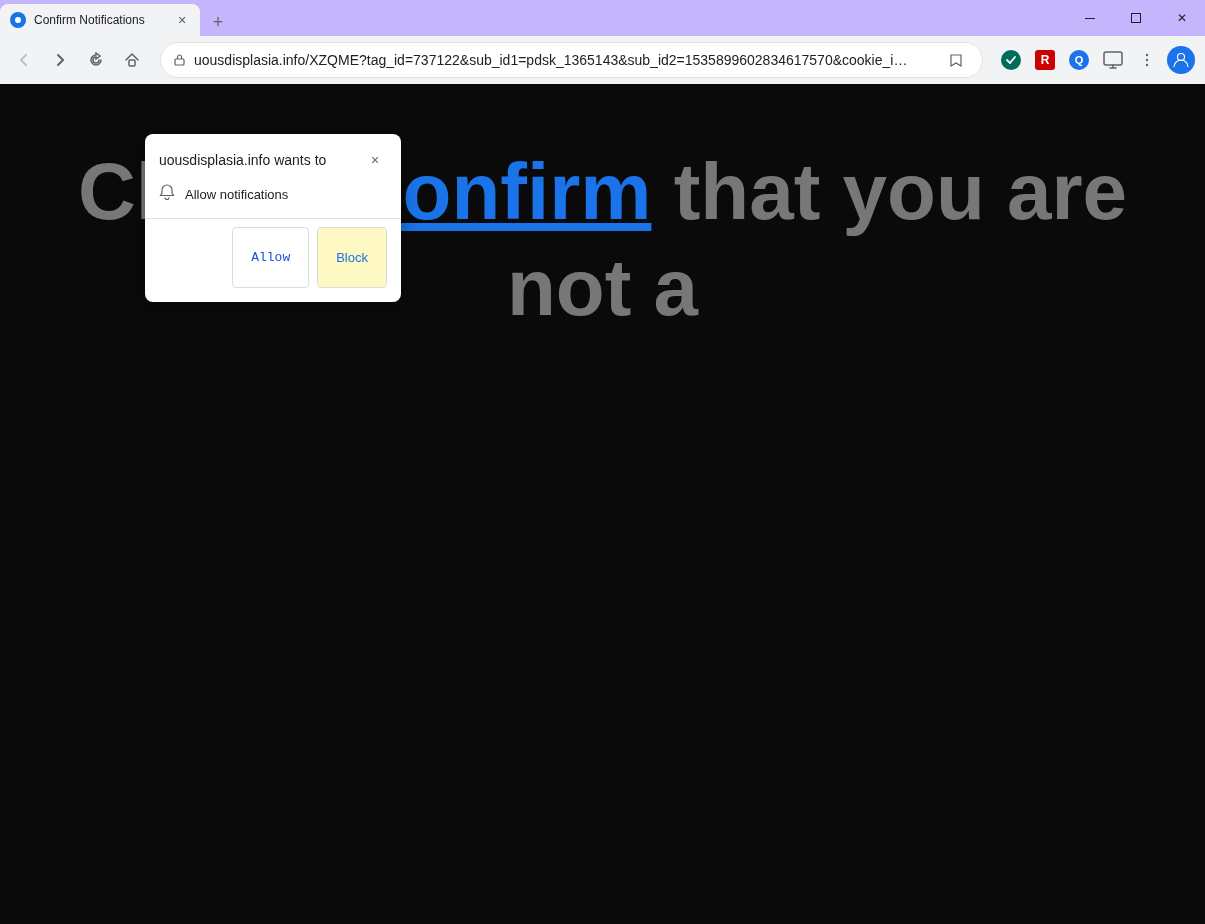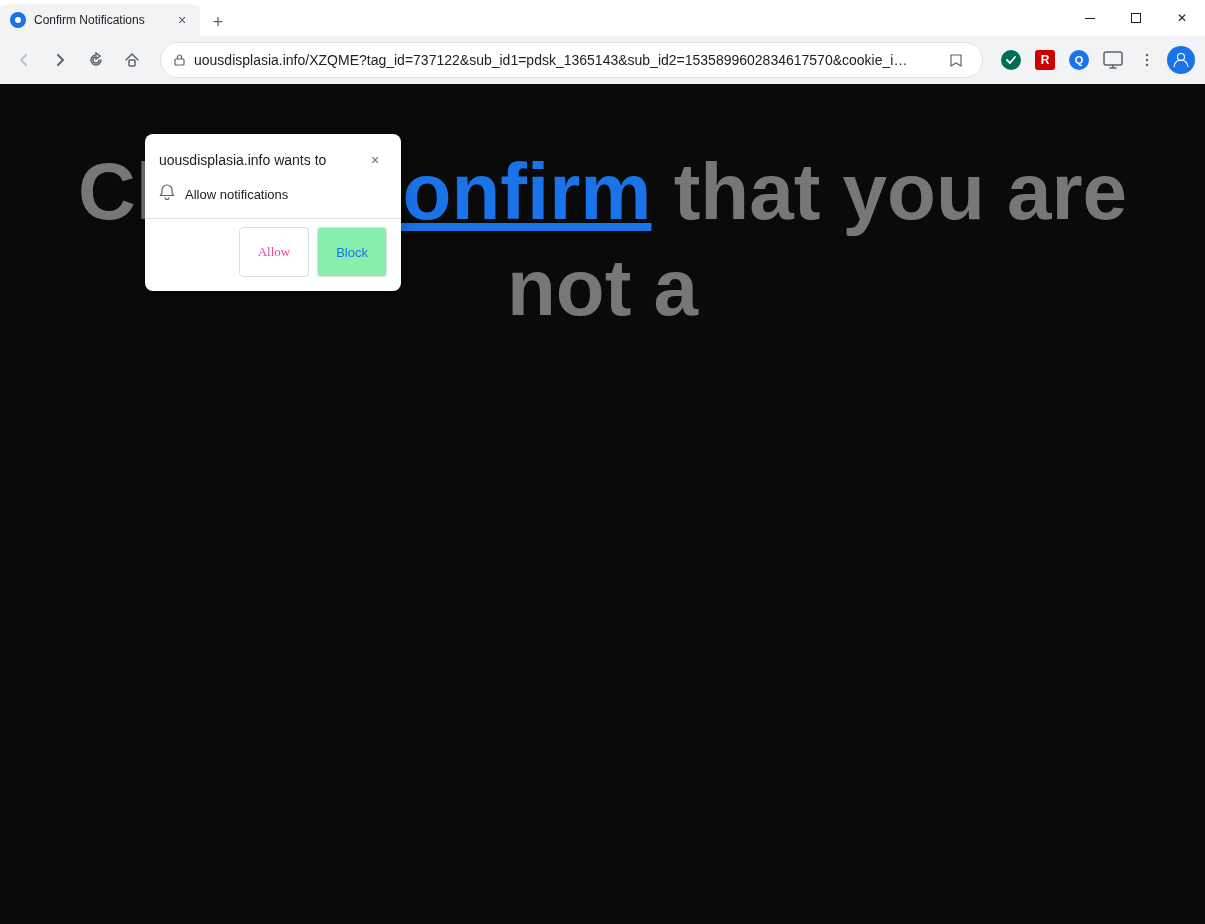--- a/index.html
+++ b/index.html
@@ -10,21 +10,21 @@
       width: 1205px;
       height: 924px;
       display: flex;
       flex-direction: column;
       background: #dee1e6;
     }
 
     
     .title-bar {
       height: 36px;
-      background: #ffffff;
+      background: #c4b5fd;
       display: flex;
       align-items: center;
       padding: 0 0 0 0;
       position: relative;
     }
 
     .tab-bar {
       display: flex;
       align-items: flex-end;
       height: 36px;
@@ -274,35 +274,35 @@
 
     .dialog-actions {
       display: flex;
       justify-content: flex-end;
       padding: 8px 14px 14px 14px;
       gap: 8px;
       border-top: 1px solid #e0e0e0;
     }
 
     .btn-allow {
-      padding: 16px 18px;
+      padding: 22px 18px;
       border: 1px solid #dadce0;
       border-radius: 4px;
       background: white;
-      color: #ec4899;
+      color: #1d4ed8;
       font-size: 13px;
       cursor: pointer;
-      font-family: Liberation Serif, serif;
+      font-family: Liberation Mono, monospace;
     }
 
     .btn-block {
       padding: 6px 18px;
       border: 1px solid #dadce0;
       border-radius: 4px;
-      background: #86efac;
+      background: #fef9c3;
       color: #1a73e8;
       font-size: 13px;
       cursor: pointer;
       font-family: 'Segoe UI', Arial, sans-serif;
     }
 
     
     .profile-icon {
       width: 28px;
       height: 28px;

